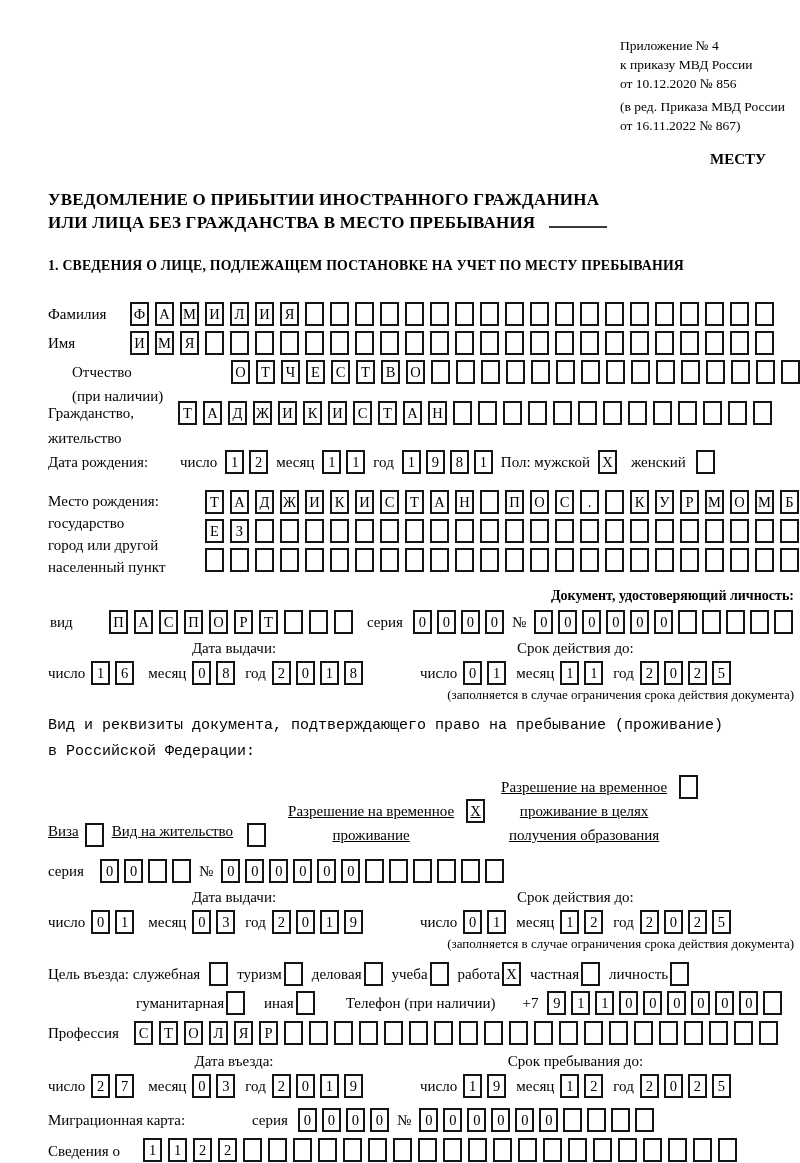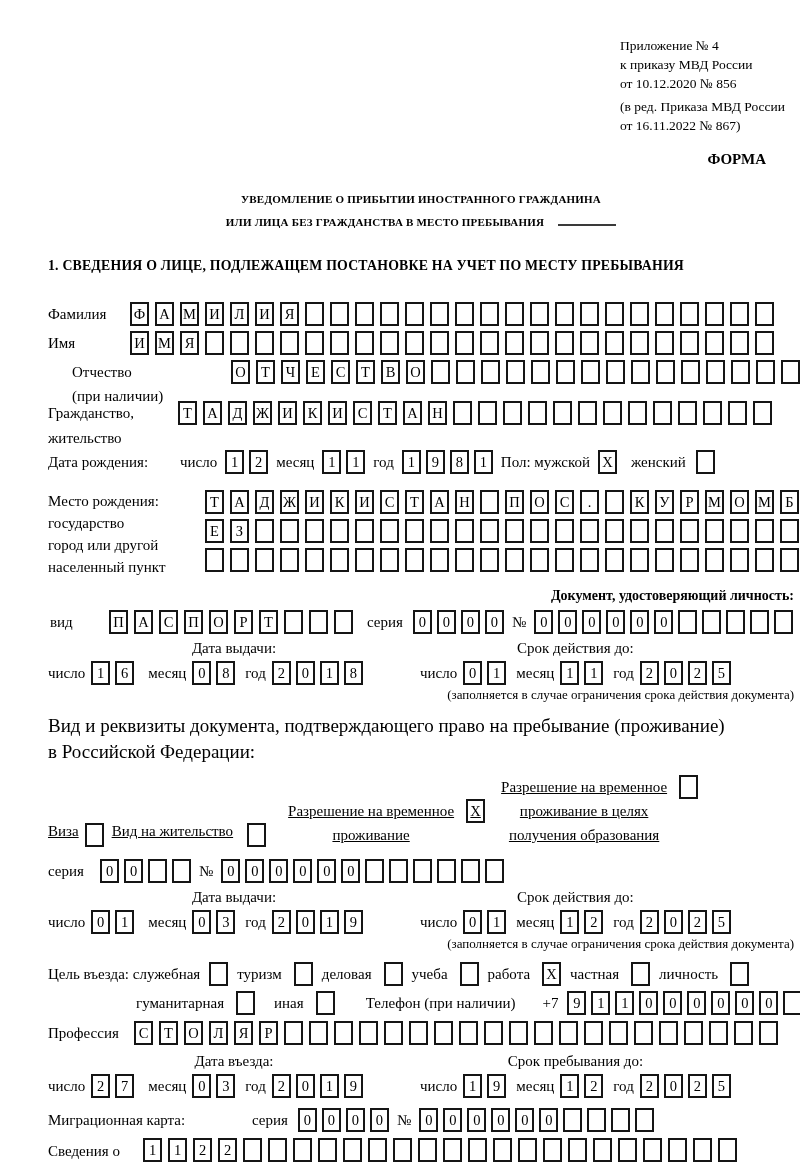--- a/index.html
+++ b/index.html
@@ -5,70 +5,70 @@
   html,body{margin:0;padding:0;background:#fff;}
   body{width:800px;height:1163px;overflow:hidden;color:#000;
        font-family:"Liberation Serif","DejaVu Serif",serif;}
   .page{position:relative;width:800px;height:1163px;box-sizing:border-box;
         padding:36px 6px 10px 48px;}
   
   .hdr{margin-left:572px;font-size:13.5px;line-height:19px;}
   .hdr .ed{margin-top:4px;}
   .forma{font-weight:bold;font-size:15px;text-align:right;padding-right:28px;margin-top:16px;}
   
-  .title{margin-top:20px;text-align:center;font-weight:bold;font-size:11px;line-height:23px;letter-spacing:.2px;}
+  .title{margin-top:20px;text-align:left;font-weight:bold;font-size:17px;line-height:23px;letter-spacing:.2px;}
   .tline{display:inline-block;width:58px;border-bottom:2.5px solid #3a3a3a;margin-left:14px;vertical-align:baseline;}
   .sec{margin-top:24px;font-weight:bold;font-size:13.8px;letter-spacing:.2px;}
   
   .row{display:flex;align-items:center;margin-bottom:5px;}
   .lbl{font-size:15px;flex:0 0 auto;white-space:nowrap;}
   .w82{width:82px;}   .w130{width:130px;}  .w159{width:159px;} .w157{width:157px;}
   .w59{width:59px;}   .w95{width:95px;}    .w160{width:160px;}
   .boxes{display:flex;gap:6px;flex:0 0 auto;}
   .boxes.g4{gap:5px;}
   .cbox{width:19px;height:24px;box-sizing:border-box;border:2px solid #151515;
         display:flex;align-items:center;justify-content:center;
         font-size:14.5px;line-height:1;flex:0 0 auto;background:#fff;}
   .mx8{margin:0 8px;} .ml8{margin-left:8px;} .mr8{margin-right:8px;}
   .lblcol{font-size:15px;flex:0 0 auto;}
   .lblcol div{white-space:nowrap;}
   .lh22 div{line-height:22px;}
   .lh26 div{line-height:26px;}
   .boxrows{display:flex;flex-direction:column;gap:5px;}
   .center-b{font-weight:bold;font-size:14px;text-align:right;margin:10px 0 6px 0;}
   .noteR{font-size:13px;text-align:right;margin:1px 0 10px 0;}
-  .plain{font-size:19px;line-height:26px;}
+  .plain{font-size:15px;line-height:26px;font-family:Liberation Mono, monospace;}
   
   .daterow{display:flex;align-items:flex-start;margin-bottom:2px;}
   .datecol{display:flex;flex-direction:column;}
   .datecol .dhead{font-size:15px;text-align:center;margin-bottom:4px;}
   .dategrp{display:flex;align-items:center;}
   .dategrp .dlbl{font-size:15px;margin-right:6px;white-space:nowrap;}
   
   .visarow{display:flex;align-items:flex-end;margin:10px 0 12px 0;text-decoration:underline;}
   .opt{display:flex;align-items:flex-start;}
   .opt .optlbl{font-size:15px;text-align:center;line-height:24px;}
-  .pair{display:flex;align-items:center;gap:12px;}
+  .pair{display:flex;align-items:center;gap:2px;}
   .purpose{gap:9px;}
   .reps{display:flex;align-items:flex-start;margin-top:6px;}
 </style>
 </head>
 <body>
 
 <div class="page">
 
   <div class="hdr">
     <div>Приложение № 4</div>
     <div>к приказу МВД России</div>
     <div>от 10.12.2020 № 856</div>
     <div class="ed">(в ред. Приказа МВД России</div>
     <div>от 16.11.2022 № 867)</div>
   </div>
 
-  <div class="forma">ФОРМА</div>
+  <div class="forma">МЕСТУ</div>
 
   <div class="title">
     <div>УВЕДОМЛЕНИЕ О ПРИБЫТИИ ИНОСТРАННОГО ГРАЖДАНИНА</div>
     <div><span>ИЛИ ЛИЦА БЕЗ ГРАЖДАНСТВА В МЕСТО ПРЕБЫВАНИЯ</span><span class="tline"></span></div>
   </div>
 
   <div class="sec">1. СВЕДЕНИЯ О ЛИЦЕ, ПОДЛЕЖАЩЕМ ПОСТАНОВКЕ НА УЧЕТ ПО МЕСТУ ПРЕБЫВАНИЯ</div>
 
   <div class="row" style="margin-top:28px;">
     <span class="lbl w82">Фамилия</span>

